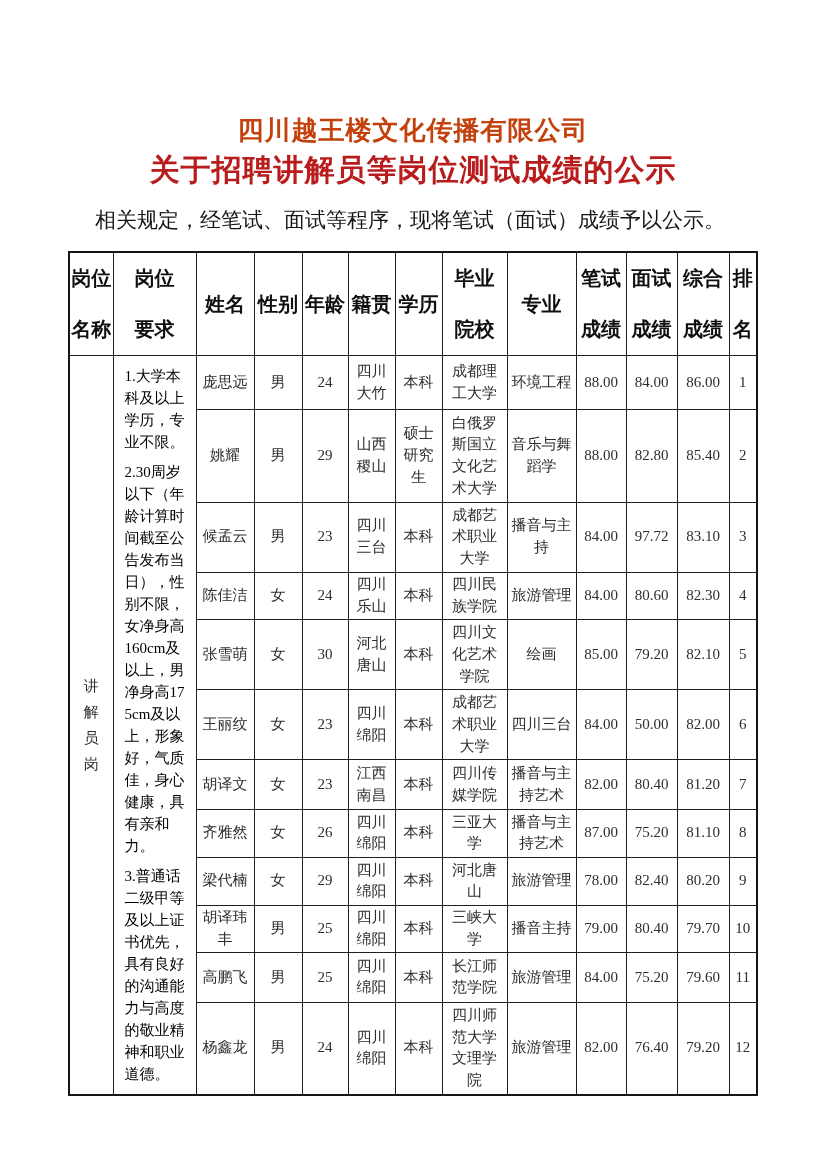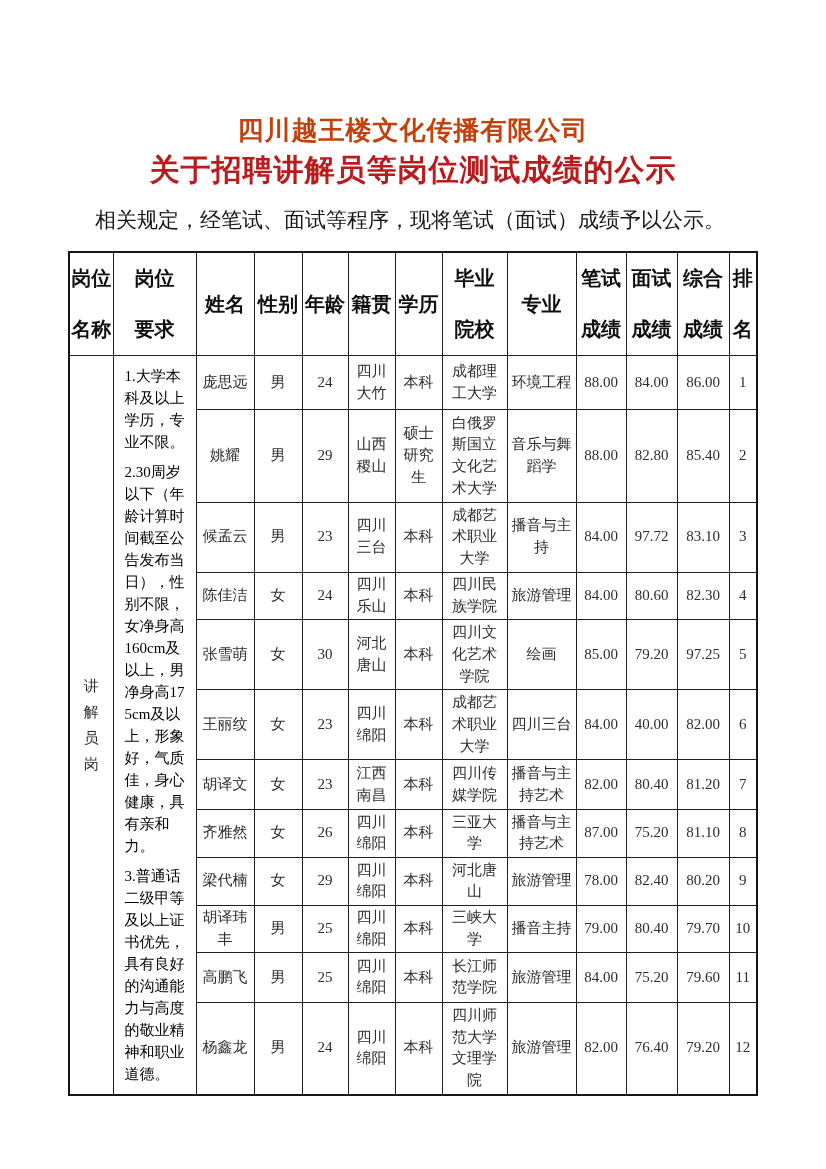--- a/index.html
+++ b/index.html
@@ -165,33 +165,33 @@
       <tr style="height:57px">
         <td>张雪萌</td>
         <td>女</td>
         <td>30</td>
         <td>河北唐山</td>
         <td>本科</td>
         <td>四川文化艺术学院</td>
         <td>绘画</td>
         <td>85.00</td>
         <td>79.20</td>
-        <td>97.25</td>
+        <td>82.10</td>
         <td>5</td>
       </tr>
       <tr style="height:68px">
         <td>王丽纹</td>
         <td>女</td>
         <td>23</td>
         <td>四川绵阳</td>
         <td>本科</td>
         <td>成都艺术职业大学</td>
         <td>四川三台</td>
         <td>84.00</td>
-        <td>40.00</td>
+        <td>50.00</td>
         <td>82.00</td>
         <td>6</td>
       </tr>
       <tr style="height:48px">
         <td>胡译文</td>
         <td>女</td>
         <td>23</td>
         <td>江西南昌</td>
         <td>本科</td>
         <td>四川传媒学院</td>

